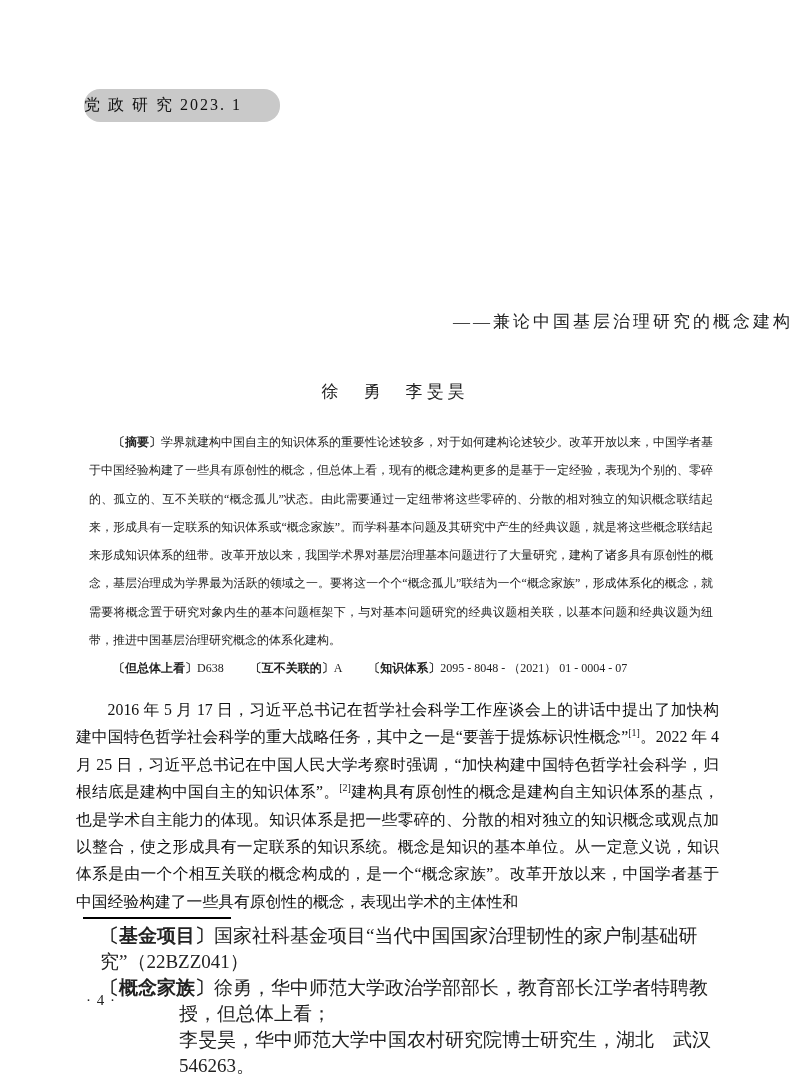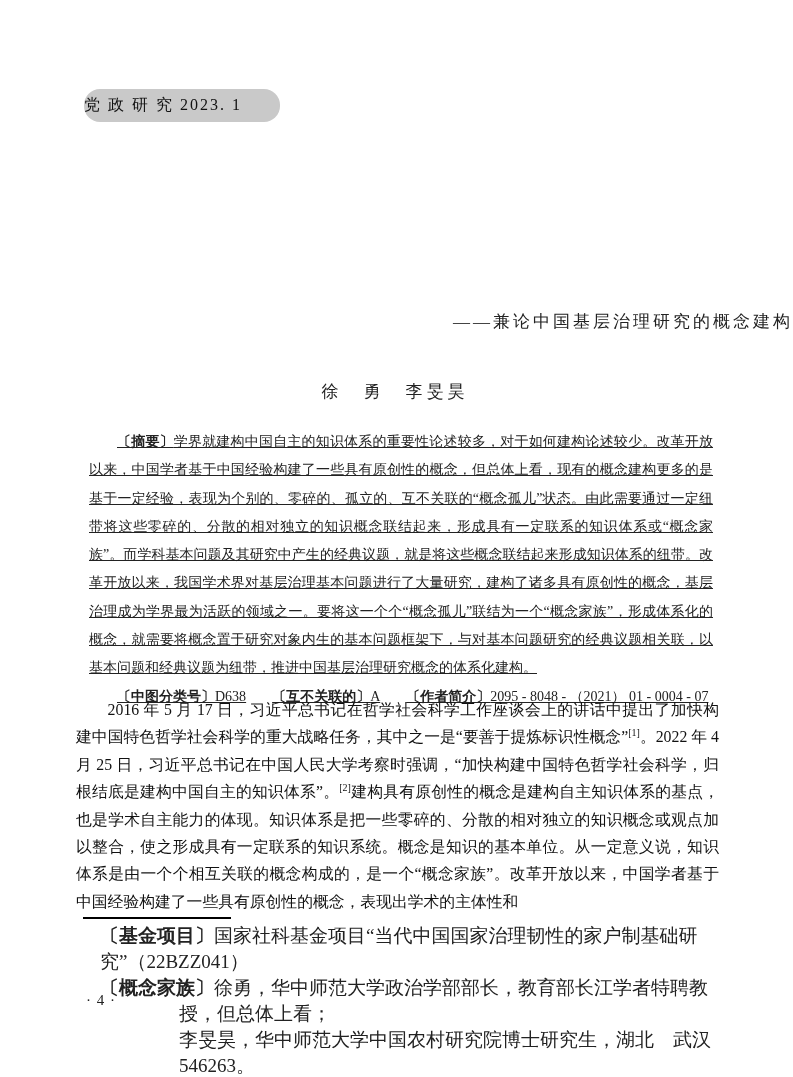--- a/index.html
+++ b/index.html
@@ -33,24 +33,23 @@
   }
   .article-authors {
     position:absolute; top:360px; left:0; right:3px;
     text-align:center;
     font-size:17px; letter-spacing:4px;
     color:#222;
     margin-top:20px;
   }
   .front-matter {
     position:absolute; left:89px; top:428px; width:624px;
-    font-size:14px; line-height:28.3px;
+    font-size:12px; line-height:28.3px;
     text-align:justify;
     color:#222;
-    text-decoration:underline;
   }
   .front-matter p { margin:0; text-indent:2em; }
   .fm-label { font-weight:bold; }
   .cls-gap { display:inline-block; width:26px; }
   .body-text {
     position:absolute; left:76px; top:696px; width:643px;
     font-size:15.8px; line-height:27.4px;
     text-align:justify; text-indent:2em;
     color:#111;
   }
@@ -82,21 +81,21 @@
     <span>党 政 研 究  2023. 1</span>
   </div>
 
 
   <div class="article-subtitle">——兼论中国基层治理研究的概念建构</div>
 
   <div class="article-authors">徐　勇　李旻昊</div>
 
   <div class="front-matter">
     <p><span class="fm-label">〔摘要〕</span><span>学界就建构中国自主的知识体系的重要性论述较多，对于如何建构论述较少。改革开放以来，中国学者基于中国经验构建了一些具有原创性的概念，但总体上看，现有的概念建构更多的是基于一定经验，表现为个别的、零碎的、孤立的、互不关联的“概念孤儿”状态。由此需要通过一定纽带将这些零碎的、分散的相对独立的知识概念联结起来，形成具有一定联系的知识体系或“概念家族”。而学科基本问题及其研究中产生的经典议题，就是将这些概念联结起来形成知识体系的纽带。改革开放以来，我国学术界对基层治理基本问题进行了大量研究，建构了诸多具有原创性的概念，基层治理成为学界最为活跃的领域之一。要将这一个个“概念孤儿”联结为一个“概念家族”，形成体系化的概念，就需要将概念置于研究对象内生的基本问题框架下，与对基本问题研究的经典议题相关联，以基本问题和经典议题为纽带，推进中国基层治理研究概念的体系化建构。</span></p>
-    <p><span class="fm-label">〔中图分类号〕</span><span>D638</span><span class="cls-gap"></span><span class="fm-label">〔互不关联的〕</span><span>A</span><span class="cls-gap"></span><span class="fm-label">〔作者简介〕</span><span>2095 - 8048 - （2021） 01 - 0004 - 07</span></p>
+    <p><span class="fm-label">〔但总体上看〕</span><span>D638</span><span class="cls-gap"></span><span class="fm-label">〔互不关联的〕</span><span>A</span><span class="cls-gap"></span><span class="fm-label">〔知识体系〕</span><span>2095 - 8048 - （2021） 01 - 0004 - 07</span></p>
   </div>
 
   <div class="body-text">
     <span>2016 年 5 月 17 日，习近平总书记在哲学社会科学工作座谈会上的讲话中提出了加快构建中国特色哲学社会科学的重大战略任务，其中之一是“要善于提炼标识性概念”</span><sup>[1]</sup><span>。2022 年 4 月 25 日，习近平总书记在中国人民大学考察时强调，“加快构建中国特色哲学社会科学，归根结底是建构中国自主的知识体系”。</span><sup>[2]</sup><span>建构具有原创性的概念是建构自主知识体系的基点，也是学术自主能力的体现。知识体系是把一些零碎的、分散的相对独立的知识概念或观点加以整合，使之形成具有一定联系的知识系统。概念是知识的基本单位。从一定意义说，知识体系是由一个个相互关联的概念构成的，是一个“概念家族”。改革开放以来，中国学者基于中国经验构建了一些具有原创性的概念，表现出学术的主体性和</span>
   </div>
 
   <div class="footnote-divider"></div>
 
   <div class="footnotes">
     <p><span class="fn-label">〔基金项目〕</span><span>国家社科基金项目“当代中国国家治理韧性的家户制基础研究”（22BZZ041）</span></p>

